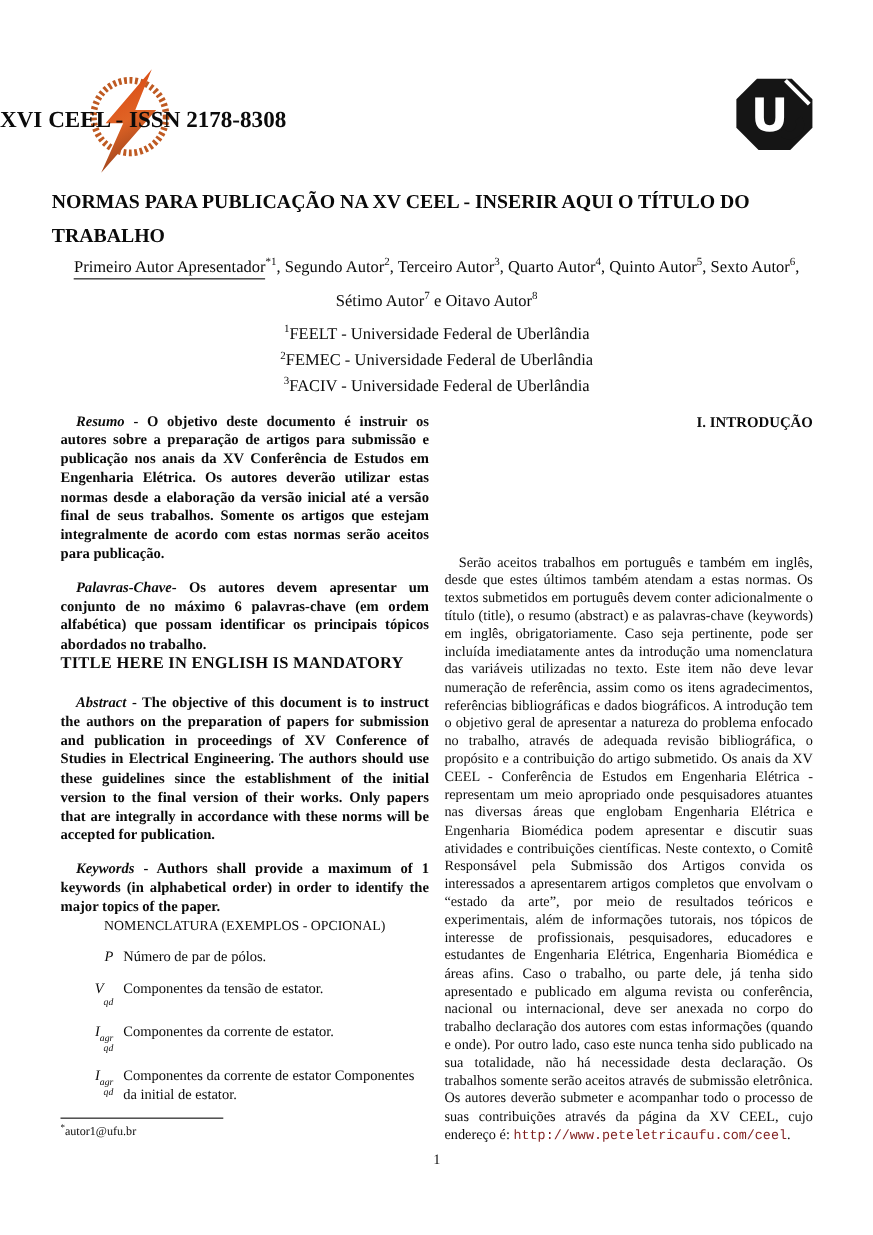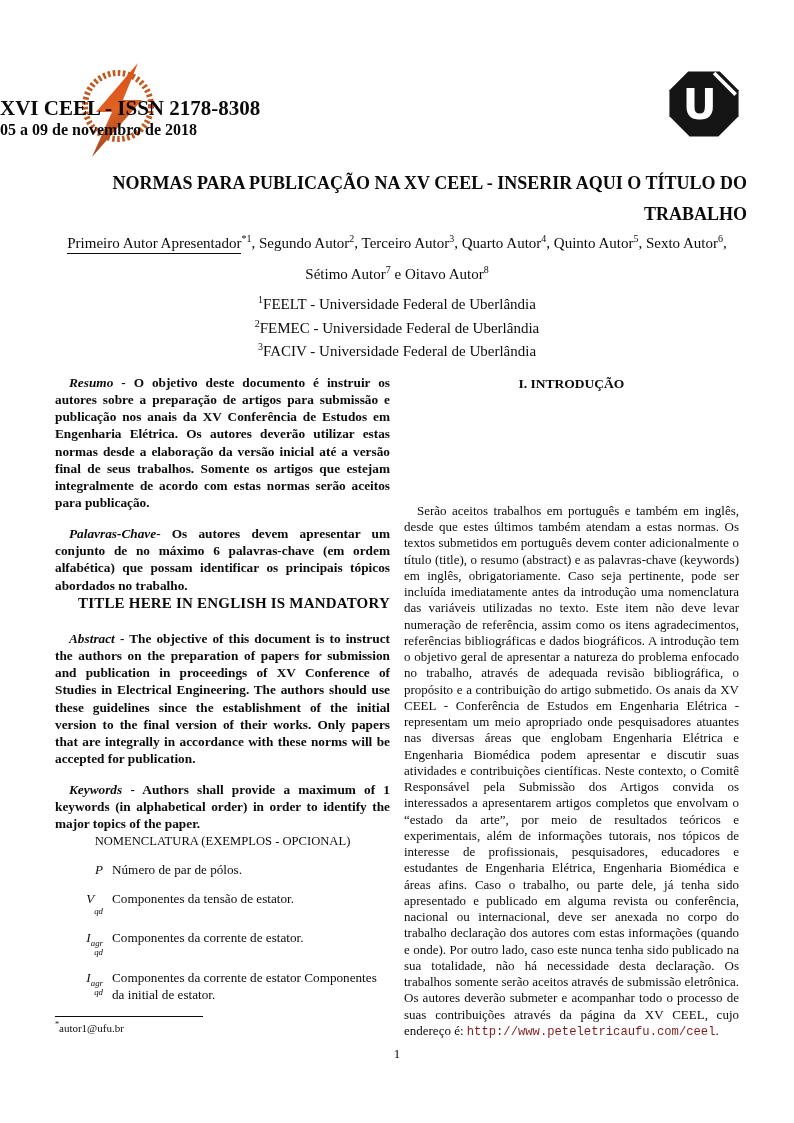--- a/index.html
+++ b/index.html
@@ -11,42 +11,42 @@
   }
   
   .logo-left{position:absolute;left:76px;top:62px;width:84px;height:98px;}
   .logo-right{position:absolute;right:54px;top:70px;width:72px;height:68px;}
   .header-center{position:absolute;left:0;right:0;top:96px;text-align:left;}
   .hdr-conf{font-size:21px;font-weight:bold;line-height:1.15;}
   .hdr-sub{font-size:16px;font-weight:bold;line-height:1.25;}
   
   .main-title{
     position:absolute;left:47px;right:47px;top:168px;
-    text-align:right;font-weight:bold;font-size:18px;line-height:1.7;
+    text-align:left;font-weight:bold;font-size:18px;line-height:1.7;
   }
   .authors{
     position:absolute;left:55px;width:684px;top:228px;
     text-align:center;font-size:15px;line-height:2.05;
   }
   .authors sup{font-size:10px;}
   .underlined{border-bottom:1.2px solid #0b0b0b;padding-bottom:2px;}
   .affiliations{
     position:absolute;left:0;right:0;top:292px;
     text-align:center;font-size:15px;line-height:1.5;
   }
   .affiliations sup{font-size:10px;}
   
   .columns{position:absolute;left:55px;top:374px;width:684px;display:flex;gap:14px;}
   .col{width:335px;}
   .col-left{font-weight:bold;font-size:13.3px;line-height:1.29;text-align:justify;}
   .col-left p{margin:0;text-indent:14px;}
   .lead{font-style:italic;}
   .p-gap{margin-top:14px !important;}
   .eng-title{
-    margin-top:17px;text-align:right;font-weight:bold;font-size:15px;
+    margin-top:17px;text-align:left;font-weight:bold;font-size:15px;
     letter-spacing:.2px;text-indent:0 !important;
   }
   .abstract-gap{margin-top:17px !important;}
   .nom-heading{
     margin-top:15px;text-align:center;font-weight:normal;font-size:12.6px;
     text-indent:0 !important;
   }
   .nom-entry{
     display:flex;margin-top:13px;font-weight:normal;font-size:13.2px;line-height:1.25;
     text-align:left;
@@ -58,21 +58,21 @@
   .supsub{
     display:inline-flex;flex-direction:column;font-size:8.8px;line-height:1.05;
     vertical-align:-4px;font-style:italic;
   }
   .nom-def{flex:1;}
   .footnote-rule{margin-top:13px;width:148px;border-top:1px solid #0b0b0b;}
   .footnote{font-weight:normal;font-size:11px;margin-top:3px;text-align:left;}
   .footnote sup{font-size:8px;}
   
   .col-right{font-size:13px;line-height:1.25;text-align:justify;}
-  .sec-heading{text-align:center;font-weight:bold;font-size:13.5px;margin:2px 0 0 0;}
+  .sec-heading{text-align:right;font-weight:bold;font-size:13.5px;margin:2px 0 0 0;}
   .intro-par{margin:110px 0 0 0;text-indent:13px;}
   .mono{
     font-family:"Liberation Mono", monospace;font-size:12.2px;color:#7f1d1d;
     text-decoration:none;
   }
   .page-number{position:absolute;left:0;right:0;top:1046px;text-align:center;font-size:13px;}
 </style>
 </head>
 <body>
 
@@ -97,21 +97,20 @@
     <svg viewBox="0 0 100 94" width="72" height="68">
       <polygon points="28,2 72,2 98,28 98,64 70,92 30,92 2,64 2,28" fill="#151515"></polygon>
       <text x="44" y="68" font-family="DejaVu Sans, sans-serif" font-weight="bold" font-size="58" fill="#ffffff" text-anchor="middle">U</text>
       <path d="M64,4 L94,34" stroke="#ffffff" stroke-width="5" fill="none"></path>
       <path d="M80,52 a13 13 0 1 1 -22,16" stroke="#151515" stroke-width="10" fill="none"></path>
     </svg>
   </div>
 
   <div class="header-center">
     <div class="hdr-conf">XVI CEEL - ISSN 2178-8308</div>
-    <div class="hdr-sub">05 a 09 de novembro de 2018</div>
   </div>
 
   <div class="main-title">NORMAS PARA PUBLICAÇÃO NA XV CEEL - INSERIR AQUI O TÍTULO DO TRABALHO</div>
 
   <div class="authors"><span><span class="underlined">Primeiro Autor Apresentador</span><sup>*1</sup></span><span><span>, </span><span>Segundo Autor</span><sup>2</sup></span><span><span>, </span><span>Terceiro Autor</span><sup>3</sup></span><span><span>, </span><span>Quarto Autor</span><sup>4</sup></span><span><span>, </span><span>Quinto Autor</span><sup>5</sup></span><span><span>, </span><span>Sexto Autor</span><sup>6</sup></span><span><span>, </span><span>Sétimo Autor</span><sup>7</sup></span><span><span> e </span><span>Oitavo Autor</span><sup>8</sup></span></div>
 
   <div class="affiliations">
     <div><sup>1</sup><span>FEELT - Universidade Federal de Uberlândia</span></div>
     <div><sup>2</sup><span>FEMEC - Universidade Federal de Uberlândia</span></div>
     <div><sup>3</sup><span>FACIV - Universidade Federal de Uberlândia</span></div>

